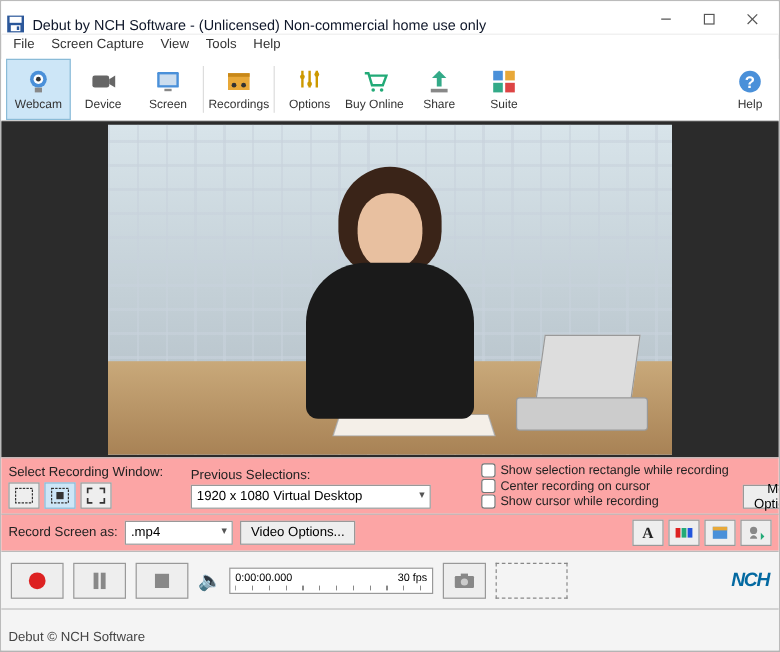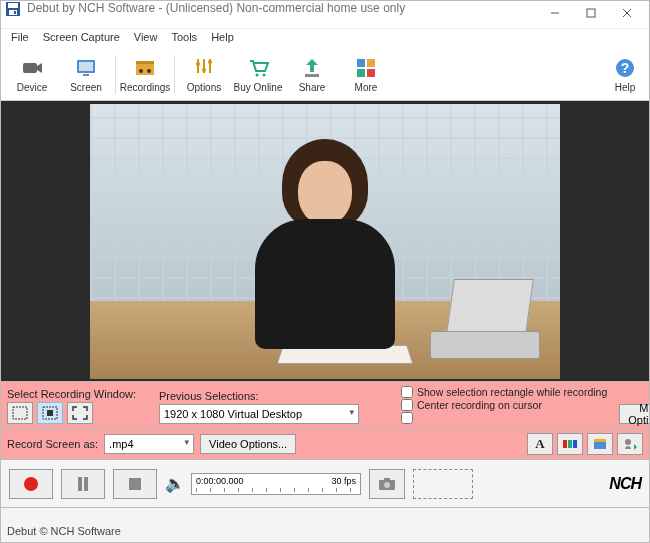--- a/index.html
+++ b/index.html
@@ -1,19 +1,19 @@
 <!DOCTYPE html>
 <html><head>
 <meta charset="utf-8">
 <style>
 * { box-sizing: border-box; margin: 0; padding: 0; font-family: "Segoe UI", Tahoma, sans-serif; }
 body { background: #fff; width: 650px; height: 543px; overflow: hidden; border: 1px solid #bbb; display: flex; flex-direction: column; }
 
 
-.titlebar { height: 28px; background: #fff; display: flex; align-items: flex-start; padding: 0 4px; font-size: 12px; color: #737373; border-bottom: 1px solid #eee; }
+.titlebar { height: 28px; background: #fff; display: flex; align-items: flex-end; padding: 0 4px; font-size: 12px; color: #0f172a; border-bottom: 1px solid #eee; }
 .titlebar .save-icon { width: 16px; height: 16px; margin-right: 6px; }
 .titlebar .winbtns { margin-left: auto; display: flex; }
 .titlebar .winbtn { width: 36px; height: 24px; display: flex; align-items: center; justify-content: center; color: #555; }
 
 
 .menubar { height: 20px; display: flex; align-items: flex-start; padding: 0 4px; font-size: 11px; color: #333; gap: 2px; }
 .menubar span { padding: 2px 6px; }
 
 
 .toolbar { height: 52px; background: #fff; border-bottom: 1px solid #ccc; display: flex; align-items: stretch; padding: 0 4px; }
@@ -57,21 +57,21 @@
 .checkbox-col input { width: 12px; height: 12px; }
 
 
 .transport { background: #f4f4f4; border-top: 1px solid #bbb; height: 48px; display: flex; align-items: center; padding: 0 8px; gap: 8px; }
 .trans-btn { width: 44px; height: 30px; background: #eee; border: 1px solid #999; display: flex; align-items: center; justify-content: center; }
 .rec-circle { width: 14px; height: 14px; border-radius: 50%; background: #d22; }
 .timeline { flex: 0 0 170px; height: 22px; border: 1px solid #999; background: #fff; position: relative; font-size: 9px; padding: 2px 4px; display:flex; flex-direction:column; }
 .timeline .tl-top { display:flex; justify-content:space-between; }
 .timeline .ticks { flex:1; background: repeating-linear-gradient(90deg, #888 0 1px, transparent 1px 14px); margin-top:2px; }
 .dashed-box { flex: 0 0 60px; height: 30px; border: 1px dashed #888; }
-.logo-box { margin-left:auto; font-weight:bold; font-size:16px; color:#000000; font-style:italic; letter-spacing:-1px; }
+.logo-box { margin-left:auto; font-weight:bold; font-size:16px; color:#0369a1; font-style:italic; letter-spacing:-1px; }
 
 
 .statusbar { height: 18px; background: #f4f4f4; border-top: 1px solid #bbb; font-size: 11px; color: #444; padding: 17px 6px; }
 
 .sel-window-area { display:flex; gap:12px; align-items:flex-end; }
 .left-tools { display:flex; gap:4px; margin-top:2px; }
 .right-icons-row { margin-left:auto; display:flex; gap:4px; }
 .prev-sel-col { flex:0 0 200px; }
 
 </style>
@@ -108,20 +108,29 @@
 
 <div class="menubar">
   <span>File</span>
   <span>Screen Capture</span>
   <span>View</span>
   <span>Tools</span>
   <span>Help</span>
 </div>
 
 <div class="toolbar">
+  <div class="tb-btn selected">
+    <svg viewBox="0 0 24 24">
+        <circle cx="12" cy="10" r="7" fill="#4a90d9"></circle>
+        <circle cx="12" cy="10" r="4" fill="#fff"></circle>
+        <circle cx="12" cy="10" r="2" fill="#333"></circle>
+        <rect x="9" y="17" width="6" height="4" fill="#888"></rect>
+      </svg>
+    <span>Webcam</span>
+  </div>
   <div class="tb-btn">
     <svg viewBox="0 0 24 24">
         <rect x="3" y="7" width="14" height="10" rx="2" fill="#666"></rect>
         <path d="M17 10 L22 7 L22 17 L17 14 Z" fill="#666"></path>
       </svg>
     <span>Device</span>
   </div>
   <div class="tb-btn">
     <svg viewBox="0 0 24 24">
         <rect x="3" y="4" width="18" height="13" rx="1" fill="#4a90d9"></rect>
@@ -165,21 +174,21 @@
       </svg>
     <span>Share</span>
   </div>
   <div class="tb-btn">
     <svg viewBox="0 0 24 24">
         <rect x="3" y="3" width="8" height="8" fill="#4a90d9"></rect>
         <rect x="13" y="3" width="8" height="8" fill="#e8a838"></rect>
         <rect x="3" y="13" width="8" height="8" fill="#3a8"></rect>
         <rect x="13" y="13" width="8" height="8" fill="#d44"></rect>
       </svg>
-    <span>More</span>
+    <span>Suite</span>
   </div>
   <div class="tb-spacer"></div>
   <div class="tb-btn tb-help">
     <svg viewBox="0 0 24 24">
         <circle cx="12" cy="12" r="9" fill="#4a90d9"></circle>
         <text x="12" y="17" text-anchor="middle" fill="#fff" font-size="14" font-weight="bold">?</text>
       </svg>
     <span>Help</span>
   </div>
 </div>
@@ -232,20 +241,21 @@
       <label>
           <input type="checkbox" style="">
           <span>Show selection rectangle while recording</span>
         </label>
       <label>
           <input type="checkbox" style="">
           <span>Center recording on cursor</span>
         </label>
       <label>
           <input type="checkbox" style="">
+          <span>Show cursor while recording</span>
         </label>
     </div>
     <div style="margin-left:auto; align-self:flex-end;">
       <button class="btn">More Options...</button>
     </div>
   </div>
 </div>
 
 <div class="panel">
   <div class="panel-row">

